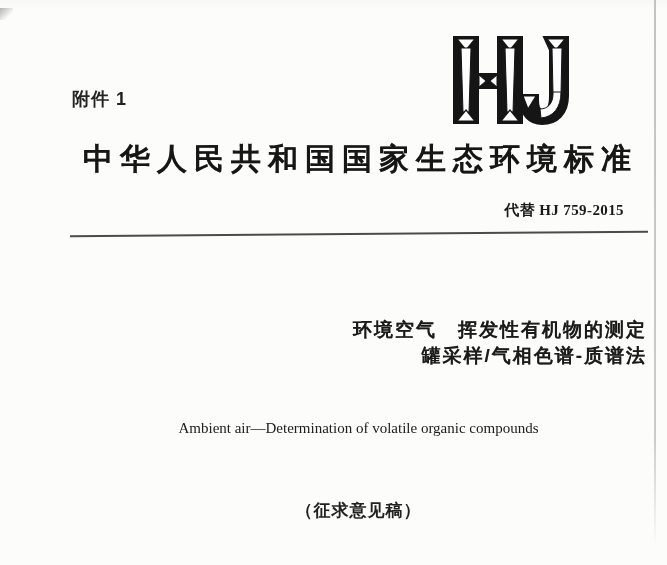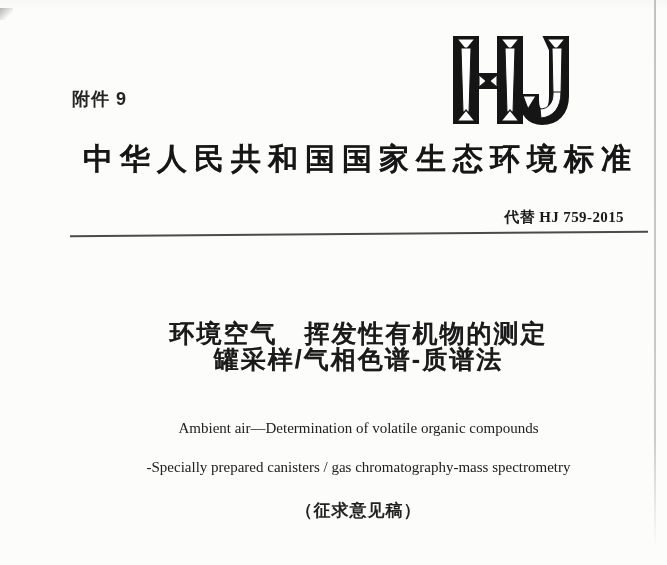--- a/index.html
+++ b/index.html
@@ -77,46 +77,47 @@
     line-height: 20px;
   }
   .blank-year-box {
     display: inline-block;
     width: 12px; height: 13px;
     border: 1.6px solid #1c1c1c;
     margin-left: 3px;
     transform: translateY(1px);
   }
   .std-replaces {
-    margin-top: 20px;
+    margin-top: 13px;
     font-size: 15px;
     font-weight: 600;
     letter-spacing: 0.4px;
     line-height: 18px;
   }
   .rule {
     position: absolute;
     left: 70px; top: 233px;
     width: 578px; height: 2px;
     background: #4b4b4b;
     transform: rotate(-0.45deg);
   }
   .center-col {
     position: absolute;
     left: 70px;
     width: 577px;
     text-align: center;
   }
   .title-cn {
     font-weight: 700;
-    font-size: 25px;
+    font-size: 19px;
     letter-spacing: 2px;
     color: #1b1b1b;
     white-space: nowrap;
     text-shadow: 0 0 0.5px rgba(20,20,20,0.5);
+    text-align: right;
   }
   .title-cn-1 { top: 317px; }
   .title-cn-2 { top: 343px; }
   .title-en {
     font-family: "Liberation Serif", "DejaVu Serif", serif;
     font-size: 15px;
     font-weight: 400;
     color: #202020;
     white-space: nowrap;
   }
@@ -131,21 +132,21 @@
   }
 </style>
 </head>
 <body>
 
 <div class="page">
 
   <div class="page-edge"></div>
   <div class="corner-smudge"></div>
 
-  <div class="attachment">附件 9</div>
+  <div class="attachment">附件 1</div>
 
   <div class="logo">
     <span class="sr-only">HJ</span>
     <svg viewBox="0 0 140 92" width="140" height="92" aria-hidden="true">
       <g stroke="#151515" stroke-width="2" stroke-linejoin="miter">
 
         <rect x="6" y="3" width="24" height="86" fill="#151515"></rect>
         <polygon points="9,5 27,5 18,16" fill="#fdfdfd" stroke-width="1.2"></polygon>
         <polygon points="13,14 23,14 21,78 15,78" fill="#fdfdfd" stroke-width="1"></polygon>
         <polygon points="9,87 27,87 18,76" fill="#fdfdfd" stroke-width="1.2"></polygon>
@@ -175,17 +176,16 @@
   </div>
 
   <div class="rule"></div>
 
   <div class="center-col title-cn title-cn-1">环境空气　挥发性有机物的测定</div>
 
   <div class="center-col title-cn title-cn-2">罐采样/气相色谱-质谱法</div>
 
   <div class="center-col title-en title-en-1">Ambient air—Determination of volatile organic compounds</div>
 
-  <div class="center-col title-en title-en-2">-Specially prepared canisters / gas chromatography-mass spectrometry</div>
 
   <div class="center-col draft-note">（征求意见稿）</div>
 
 </div>
 
 </body></html>

